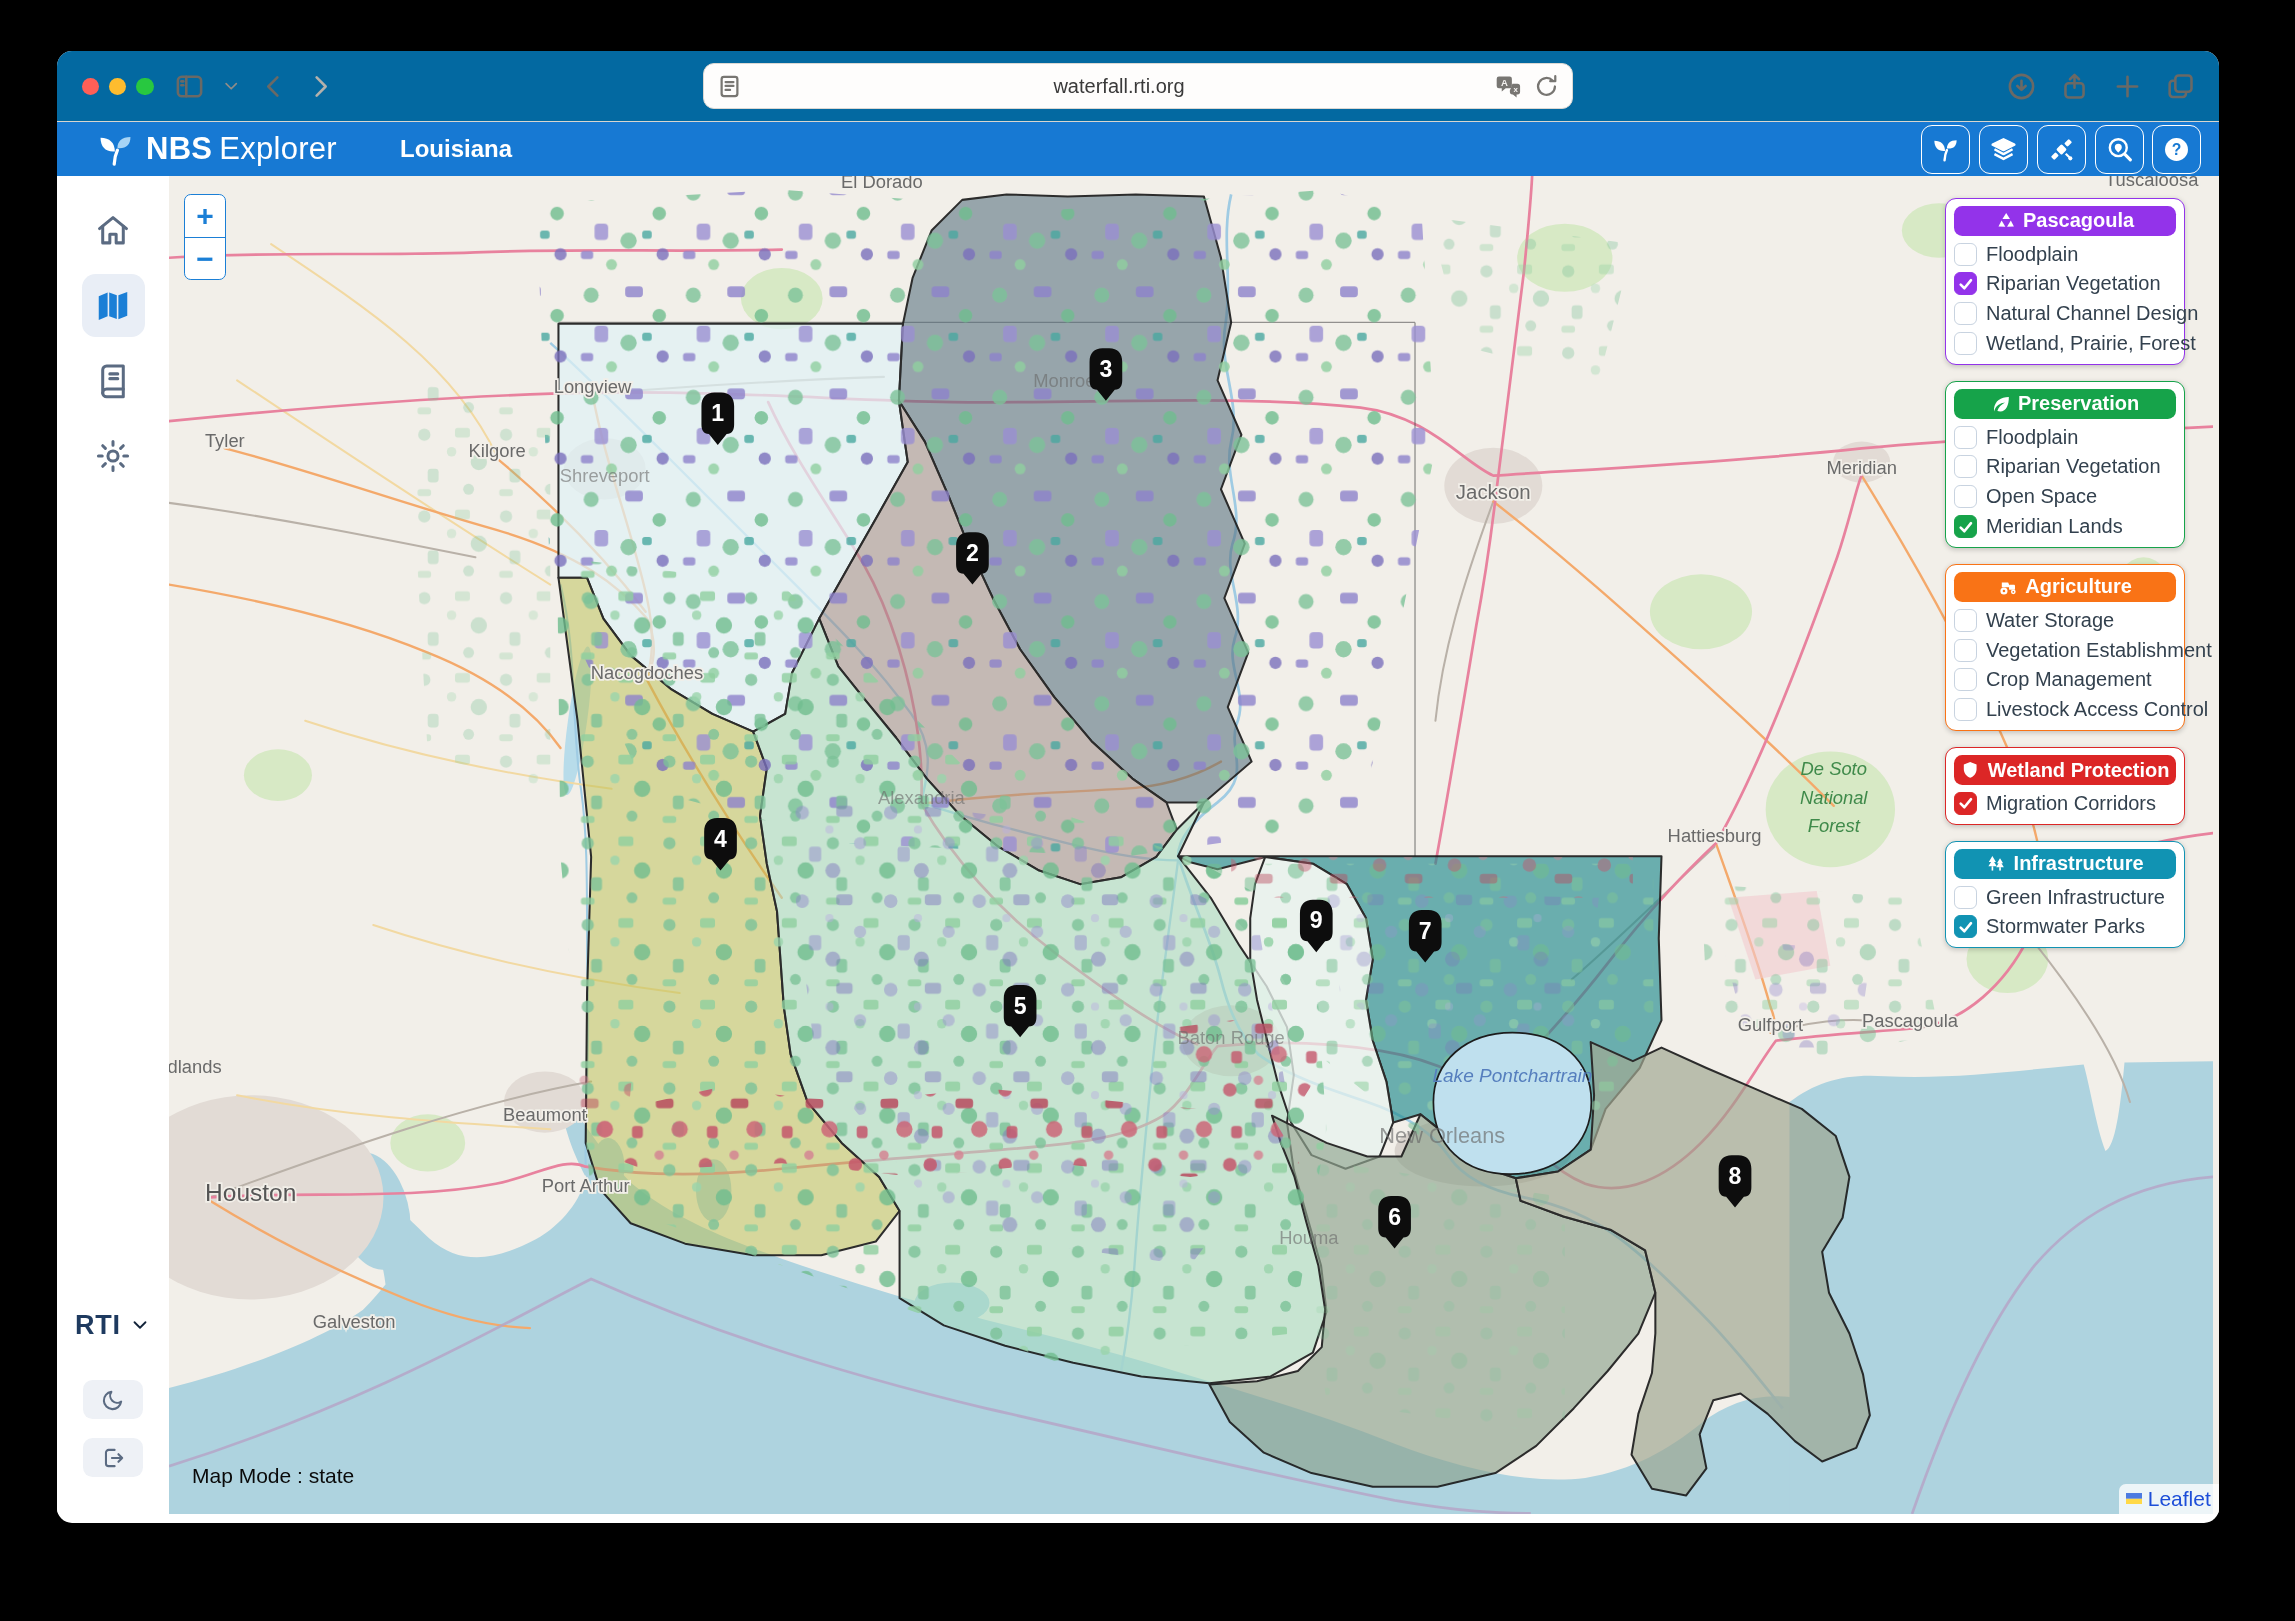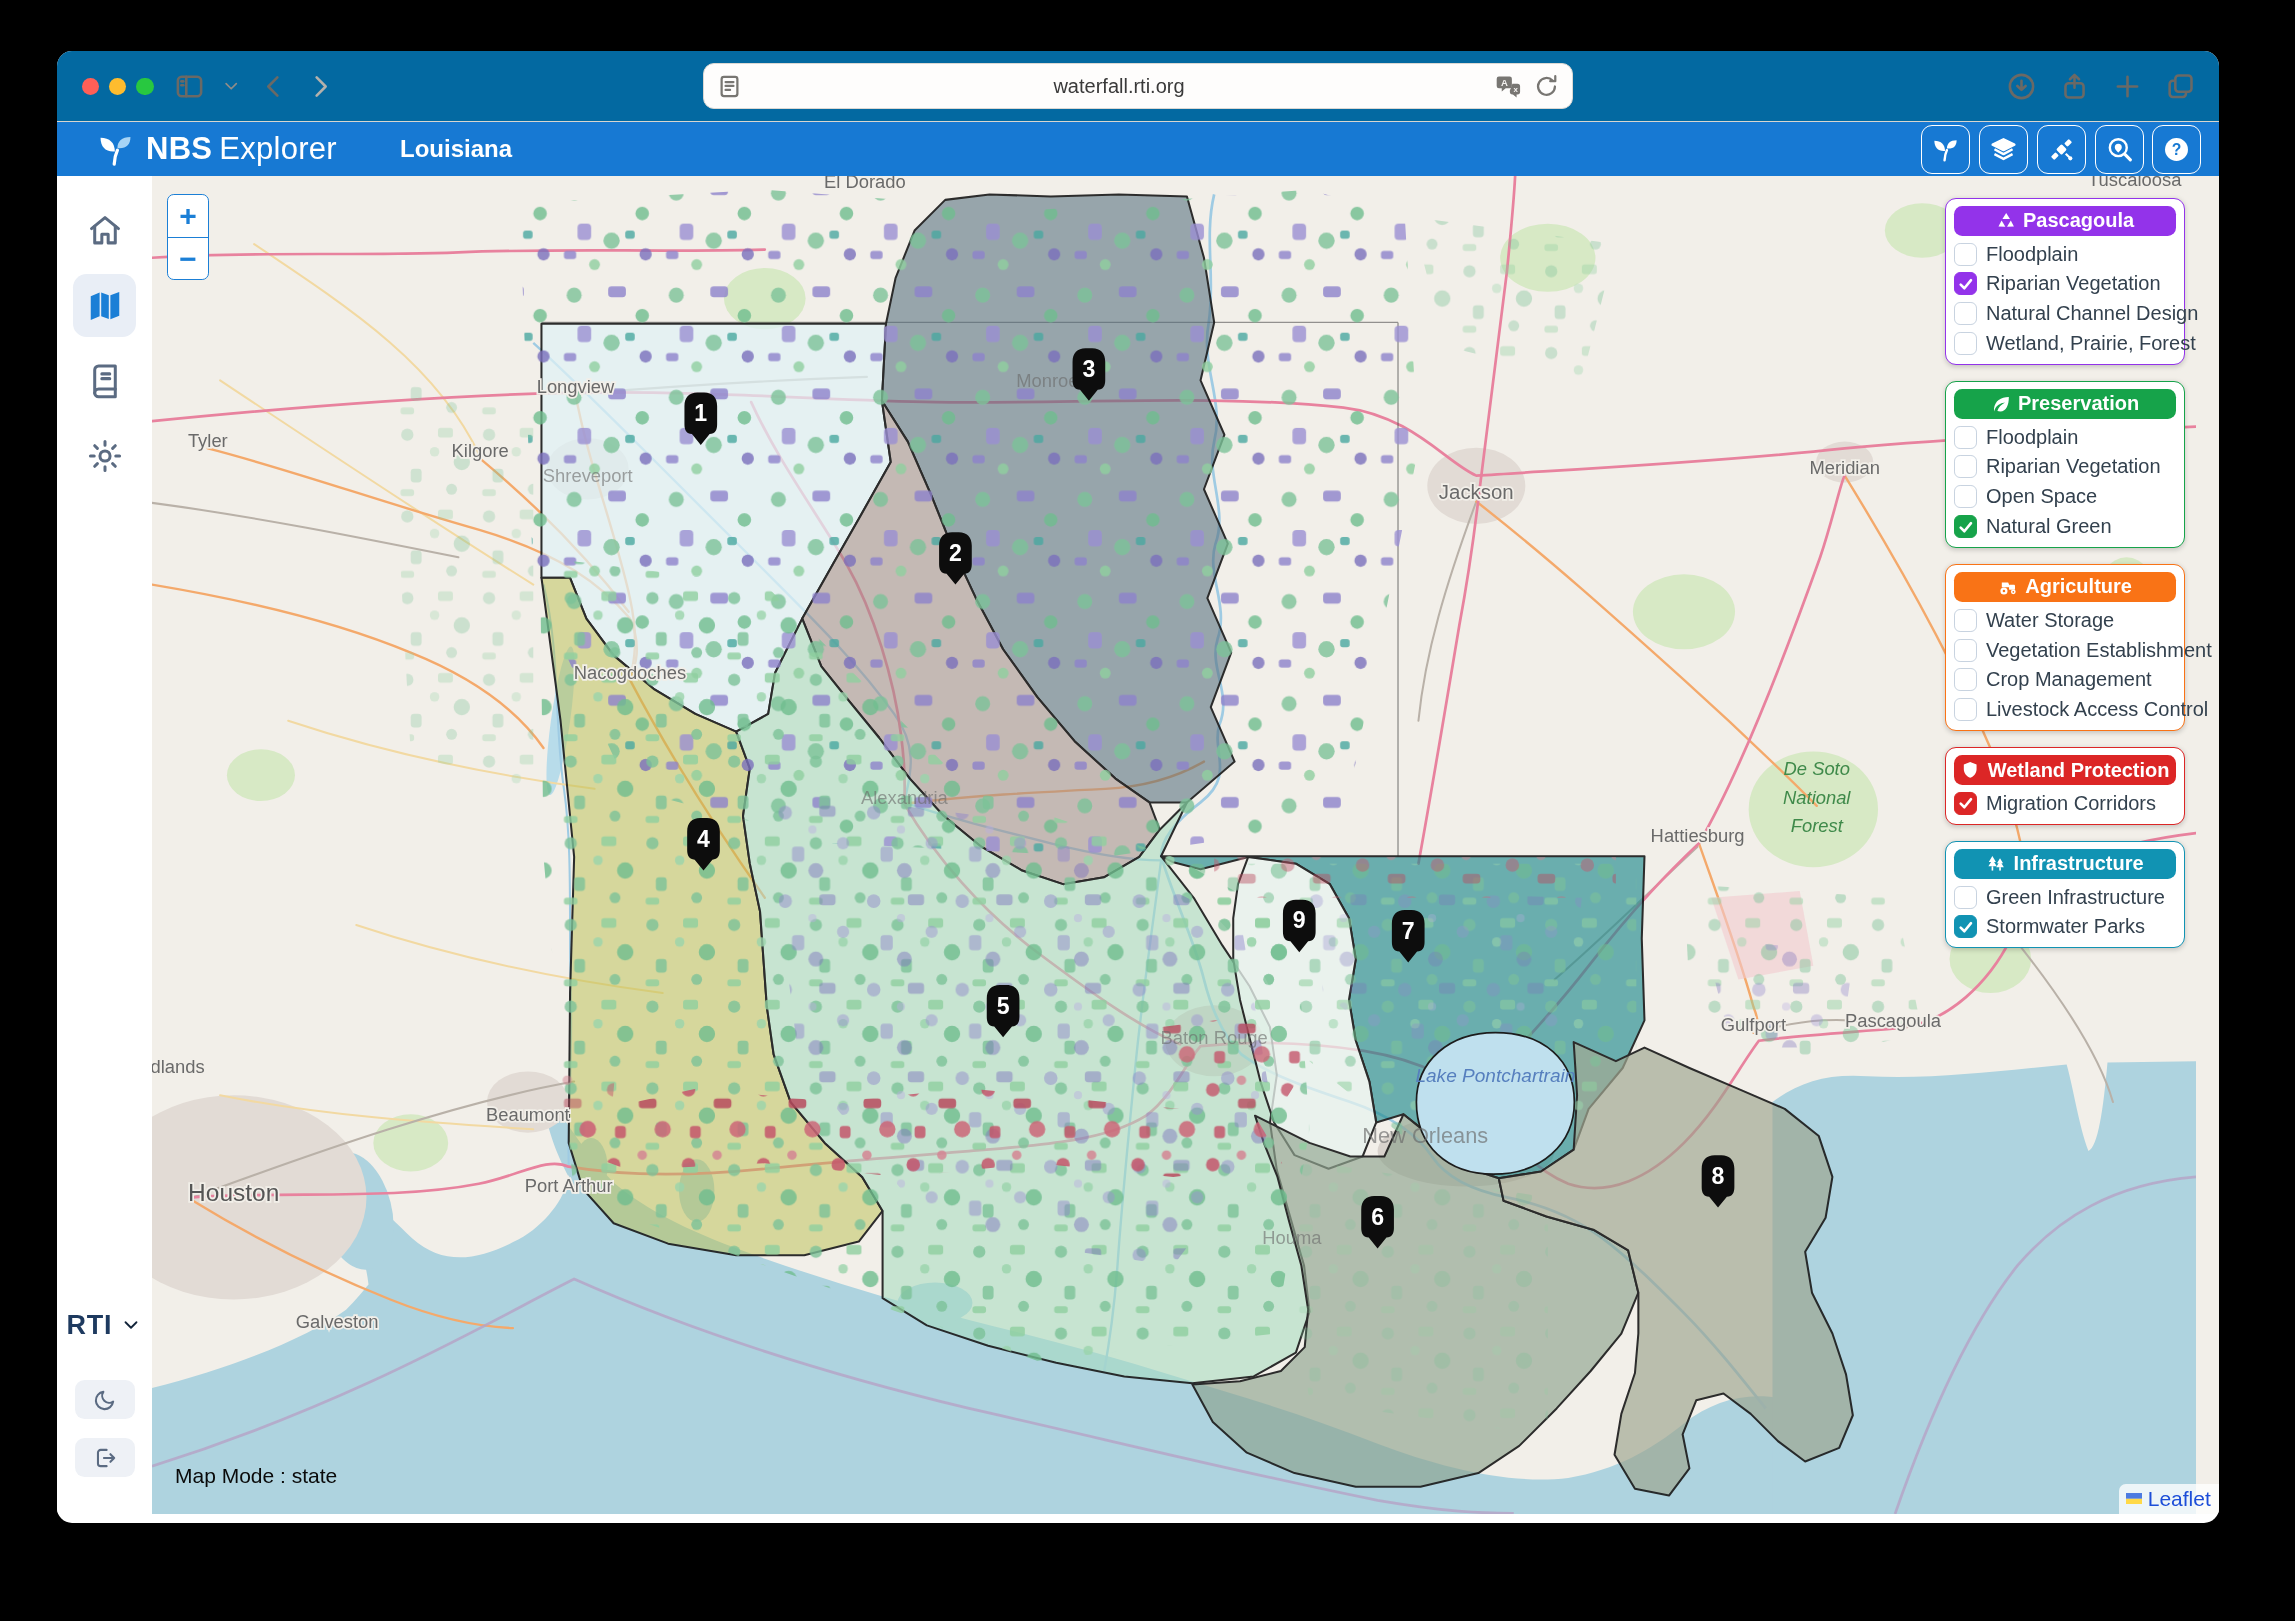--- a/index.html
+++ b/index.html
@@ -28,21 +28,21 @@
   .logo { width:39px; height:39px; margin-right:11px; }
   .brand { color:#fff; font-size:31px; letter-spacing:0.3px; }
   .brand b { font-weight:800; } .brand span { font-weight:400; margin-left:6.8px; }
   .region { color:#fff; font-size:24px; font-weight:700; margin-left:63px; }
   .hdr-btns { margin-left:auto; display:flex; gap:8.8px; }
   .hdr-btn { width:49px; height:49px; border:1.7px solid #fff; border-radius:11px; background:transparent; display:flex; align-items:center; justify-content:center; color:#fff; cursor:pointer; }
   .hdr-btn svg { width:29px; height:29px; }
 
   
   .app-body { display:flex; height:1338px; }
-  .sidebar { width:95px; background:#fff; display:flex; flex-direction:column; align-items:center; padding-top:23px; flex:0 0 auto; z-index:5; }
+  .sidebar { width:112px; background:#fff; display:flex; flex-direction:column; align-items:center; padding-top:23px; flex:0 0 auto; z-index:5; }
   .nav-btn { width:63px; height:63px; border-radius:13.6px; display:flex; align-items:center; justify-content:center; color:#5b6b82; margin-bottom:12.3px; }
   .nav-btn svg { width:38px; height:38px; }
   .nav-btn.active { background:#e9eef6; color:#1b7fd6; }
   .side-bottom { margin-top:auto; display:flex; flex-direction:column; align-items:center; padding-bottom:37px; }
   .org-row { display:flex; align-items:center; gap:8.2px; margin-bottom:20.4px; }
   .org { font-size:27px; font-weight:800; color:#1e3a5f; letter-spacing:0.7px; }
   .org-chev { width:22px; height:22px; color:#13243a; }
   .org-chev svg{ width:100%; height:100%; }
   .util-btn { width:60px; height:39px; border-radius:9.5px; background:#eef1f6; display:flex; align-items:center; justify-content:center; color:#5b6b82; margin-top:19px; }
   .util-btn svg { width:26px; height:26px; }
@@ -538,21 +538,21 @@
             <div class="p-item">
               <span class="cb"></span>
               <span class="lab">Open Space</span>
             </div>
             <div class="p-item">
               <span class="cb" style="background: rgb(22, 163, 74); border-color: rgb(22, 163, 74);">
                 <svg viewBox="0 0 24 24" fill="none" stroke="#fff" stroke-width="3.5" stroke-linecap="round" stroke-linejoin="round">
                   <path d="M5 13l5 5 9-11"></path>
                 </svg>
               </span>
-              <span class="lab">Natural Green</span>
+              <span class="lab">Meridian Lands</span>
             </div>
           </div>
           <div class="panel" style="border: 1.7px solid rgb(249, 115, 22);">
             <div class="pill" style="background: rgb(249, 115, 22);">
               <span class="" style="width: 20.4px; height: 20.4px; display: block; color: rgb(255, 255, 255);"><svg viewBox="0 0 24 24" fill="currentColor">
                   <circle cx="7" cy="16.5" r="4.2"></circle>
                   <circle cx="7" cy="16.5" r="1.5" fill="#f97316"></circle>
                   <circle cx="18" cy="17.5" r="2.8"></circle>
                   <circle cx="18" cy="17.5" r="1" fill="#f97316"></circle>
                   <path d="M4.5 12V6.5h7.5l2.3 5.5z"></path>

